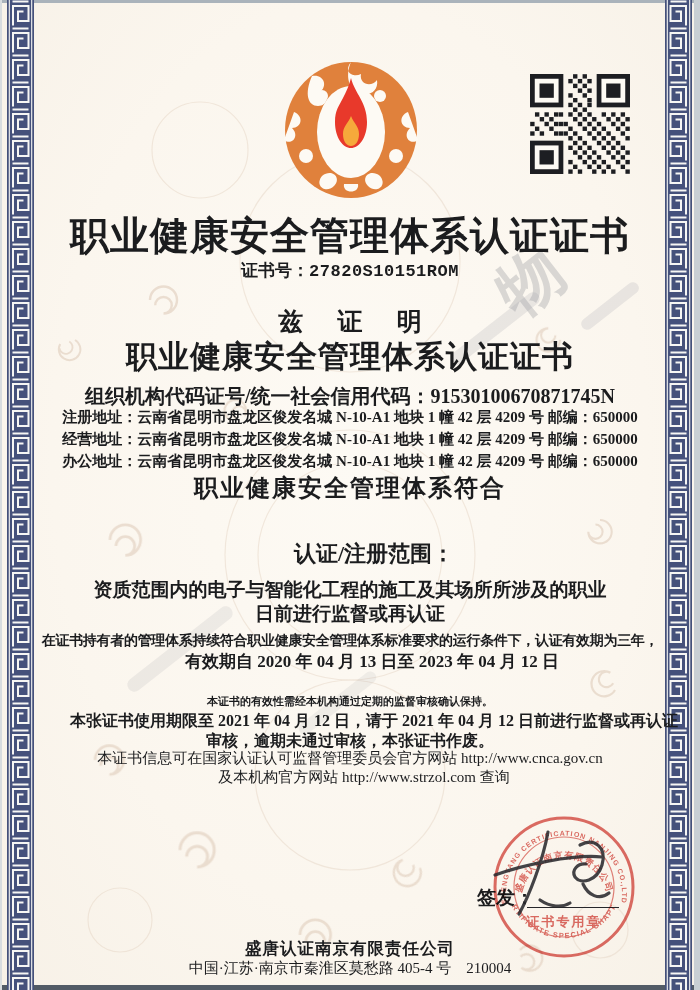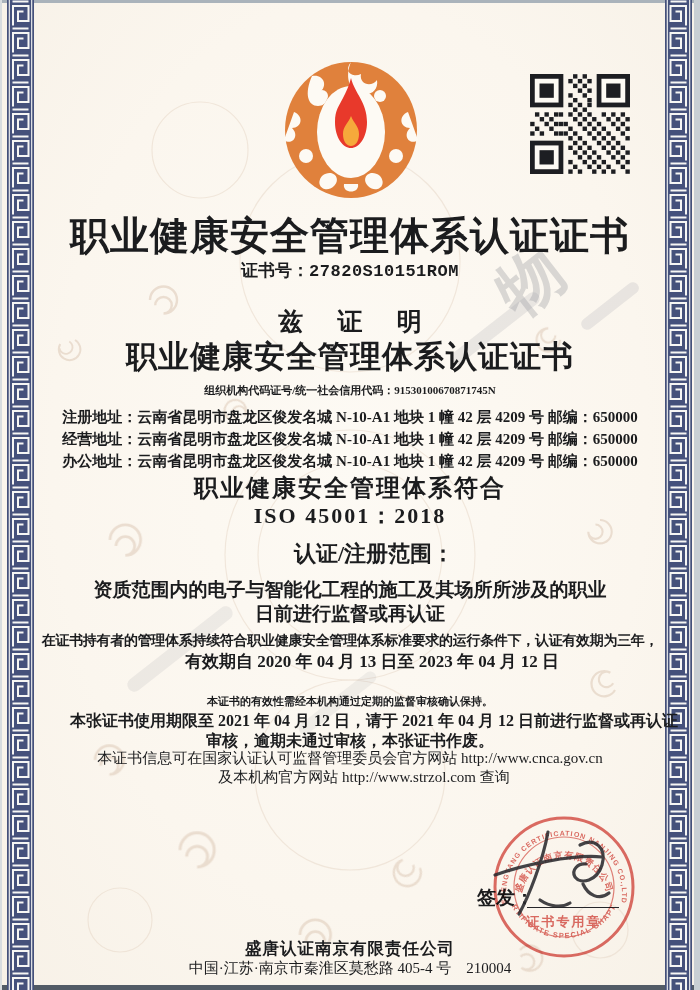--- a/index.html
+++ b/index.html
@@ -11,21 +11,21 @@
   .edge-top{top:0;left:0;right:0;height:3px;background:#aab3bb;}
   .edge-bottom{bottom:0;left:0;right:0;height:5px;background:#525b66;}
   .edge-left{top:0;left:0;width:2px;height:100%;background:#d8dcdf;}
   .edge-right{top:0;right:0;width:6px;height:100%;background:#c9cfd4;}
   .band{top:0;width:27px;height:990px;}
   .title{top:209px;font-size:39px;font-weight:700;letter-spacing:1px;
          font-family:"Liberation Sans","DejaVu Sans",sans-serif;}
   .certno{top:259px;font-size:17px;font-weight:700;}
   .hereby{top:305px;font-size:25px;font-weight:700;letter-spacing:14px;text-indent:14px;}
   .company{top:336px;font-size:31px;font-weight:700;letter-spacing:1px;}
-  .orgcode{top:383px;font-size:11px;font-weight:700;}
+  .orgcode{top:383px;font-size:20px;font-weight:700;}
   .addr{font-size:15px;font-weight:700;line-height:22px;}
   .addr-block{top:406px;}
   .std{top:472px;font-size:24px;font-weight:700;letter-spacing:2px;}
   .iso{top:501px;font-size:22px;font-weight:700;letter-spacing:2px;}
   .scopelab{top:539px;font-size:22px;font-weight:700;padding-left:48px;}
   .scope1{top:577px;font-size:19px;font-weight:700;}
   .scope2{top:601px;font-size:19px;font-weight:700;}
   .cond{top:632px;font-size:14px;font-weight:600;letter-spacing:-0.3px;}
   .period{top:650px;font-size:17px;font-weight:700;padding-left:44px;}
   .maintain{top:694px;font-size:11px;font-weight:600;}
@@ -273,21 +273,20 @@
       <span>经营地址：</span><span>云南省昆明市盘龙区俊发名城 N-10-A1 地块 1 幢 42 层 4209 号</span>
       <span>邮编：</span><span>650000</span>
     </div>
     <div class="addr">
       <span>办公地址：</span><span>云南省昆明市盘龙区俊发名城 N-10-A1 地块 1 幢 42 层 4209 号</span>
       <span>邮编：</span><span>650000</span>
     </div>
   </div>
 
   <div class="abs ctr std">职业健康安全管理体系符合</div>
-  <div class="abs ctr iso">ISO 45001：2018</div>
   <div class="abs ctr scopelab">认证/注册范围：</div>
   <div class="abs ctr scope1">资质范围内的电子与智能化工程的施工及其场所所涉及的职业</div>
   <div class="abs ctr scope2">日前进行监督或再认证</div>
   <div class="abs ctr cond">在证书持有者的管理体系持续符合职业健康安全管理体系标准要求的运行条件下，认证有效期为三年，</div>
   <div class="abs ctr period">有效期自 2020 年 04 月 13 日至 2023 年 04 月 12 日</div>
   <div class="abs ctr maintain">本证书的有效性需经本机构通过定期的监督审核确认保持。</div>
   <div class="abs ctr usage1">本张证书使用期限至 2021 年 04 月 12 日，请于 2021 年 04 月 12 日前进行监督或再认证</div>
   <div class="abs ctr usage2">审核，逾期未通过审核，本张证书作废。</div>
   <div class="abs ctr query1">本证书信息可在国家认证认可监督管理委员会官方网站 http://www.cnca.gov.cn</div>
   <div class="abs ctr query2">及本机构官方网站 http://www.strzol.com 查询</div>

